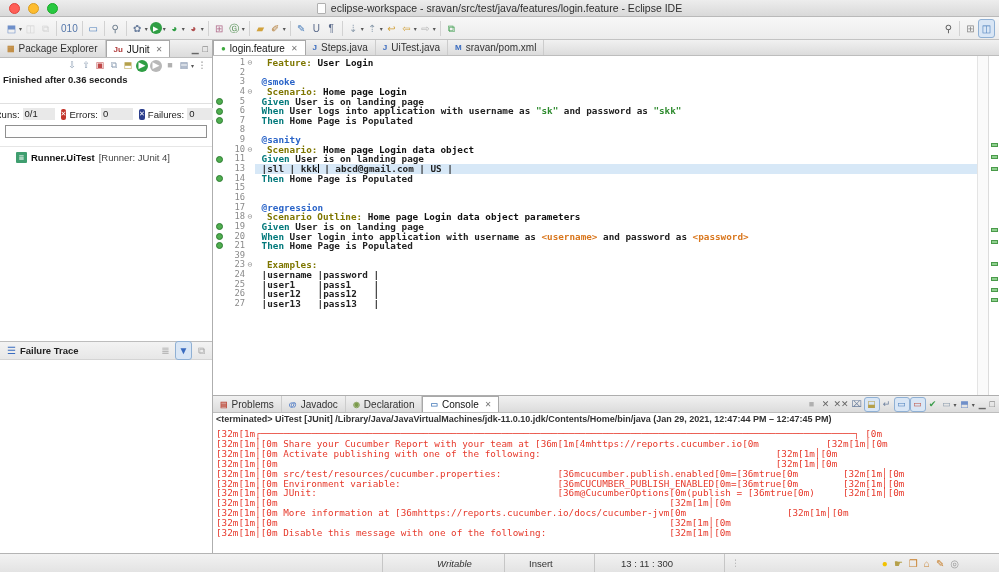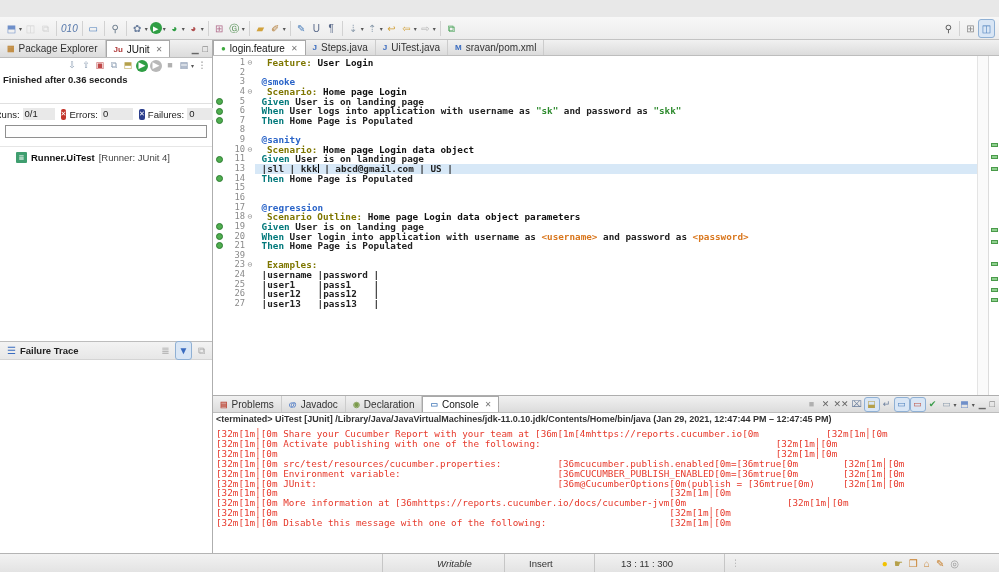--- a/index.html
+++ b/index.html
@@ -122,20 +122,32 @@
   .sb-pos { width:130px; padding-left:26px; }
   .sb-handle { color:#aaa; font-size:9px; padding:0 6px; letter-spacing:1px; }
   .sb-icons { margin-left:auto; display:flex; align-items:center; gap:6px; padding-right:40px; }
   .sb-ic { font-size:10px; }
 </style>
 </head>
 <body>
 
 <div class="window">
 
+  <div class="titlebar">
+    <div class="lights">
+
+    <span class="light red"></span>
+        <span class="light yellow"></span>
+        <span class="light green"></span>
+      </div>
+    <div class="title-wrap">
+      <span class="doc-ico"></span>
+      <span class="title-text">eclipse-workspace - sravan/src/test/java/features/login.feature - Eclipse IDE</span>
+    </div>
+  </div>
 
   <div class="toolbar">
     <div class="tb-group">
 
     <span class="tb-item">
           <span class="glyph" style="color: rgb(111, 143, 201);">⬒</span>
           <span class="dd">▾</span>
         </span>
         <span class="tb-item disabled">
           <span class="glyph" style="color: rgb(154, 164, 181);">◫</span>
@@ -143,21 +155,21 @@
         </span>
         <span class="tb-item disabled">
           <span class="glyph" style="color: rgb(154, 164, 181);">⧉</span>
 
         </span>
         <span class="tb-item sep">
           <span class="glyph"></span>
 
         </span>
         <span class="tb-item">
-          <span class="glyph" style="color: rgb(85, 119, 170); font-style: italic;">010</span>
+          <span class="glyph" style="color: rgb(85, 119, 170);">010</span>
 
         </span>
         <span class="tb-item sep">
           <span class="glyph"></span>
 
         </span>
         <span class="tb-item">
           <span class="glyph" style="color: rgb(74, 126, 187);">▭</span>
 
         </span>
@@ -667,20 +679,21 @@
           </div>
         <div class="winbtns">
 
         <span class="winbtn">▁</span>
             <span class="winbtn">□</span>
           </div>
       </div>
       <div class="console-header">&lt;terminated&gt; UiTest [JUnit] /Library/Java/JavaVirtualMachines/jdk-11.0.10.jdk/Contents/Home/bin/java  (Jan 29, 2021, 12:47:44 PM – 12:47:45 PM)</div>
       <div class="console-body">
 
+      <div class="c-line">[32m[1m┌──────────────────────────────────────────────────────────────────────────────────────────────────────────┐ [0m</div>
           <div class="c-line">[32m[1m│[0m Share your Cucumber Report with your team at [36m[1m[4mhttps://reports.cucumber.io[0m            [32m[1m│[0m</div>
           <div class="c-line">[32m[1m│[0m Activate publishing with one of the following:                                          [32m[1m│[0m</div>
           <div class="c-line">[32m[1m│[0m                                                                                         [32m[1m│[0m</div>
           <div class="c-line">[32m[1m│[0m src/test/resources/cucumber.properties:          [36mcucumber.publish.enabled[0m=[36mtrue[0m        [32m[1m│[0m</div>
           <div class="c-line">[32m[1m│[0m Environment variable:                            [36mCUCUMBER_PUBLISH_ENABLED[0m=[36mtrue[0m        [32m[1m│[0m</div>
           <div class="c-line">[32m[1m│[0m JUnit:                                           [36m@CucumberOptions[0m(publish = [36mtrue[0m)     [32m[1m│[0m</div>
           <div class="c-line">[32m[1m│[0m                                                                      [32m[1m│[0m</div>
           <div class="c-line">[32m[1m│[0m More information at [36mhttps://reports.cucumber.io/docs/cucumber-jvm[0m                  [32m[1m│[0m</div>
           <div class="c-line">[32m[1m│[0m                                                                      [32m[1m│[0m</div>
           <div class="c-line">[32m[1m│[0m Disable this message with one of the following:                      [32m[1m│[0m</div>

